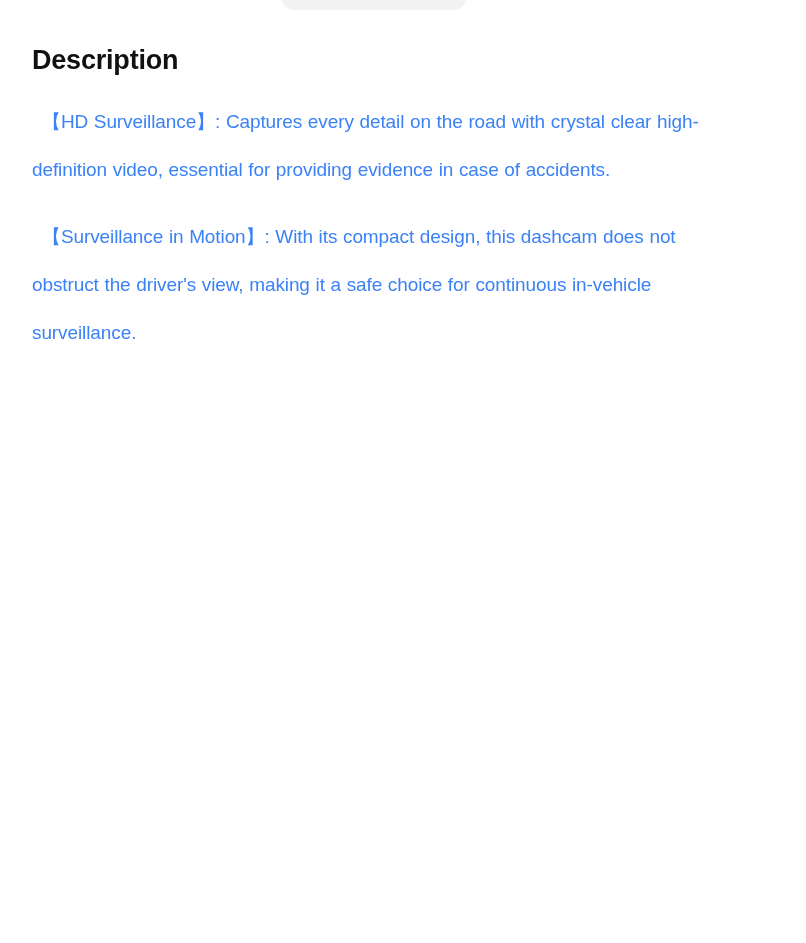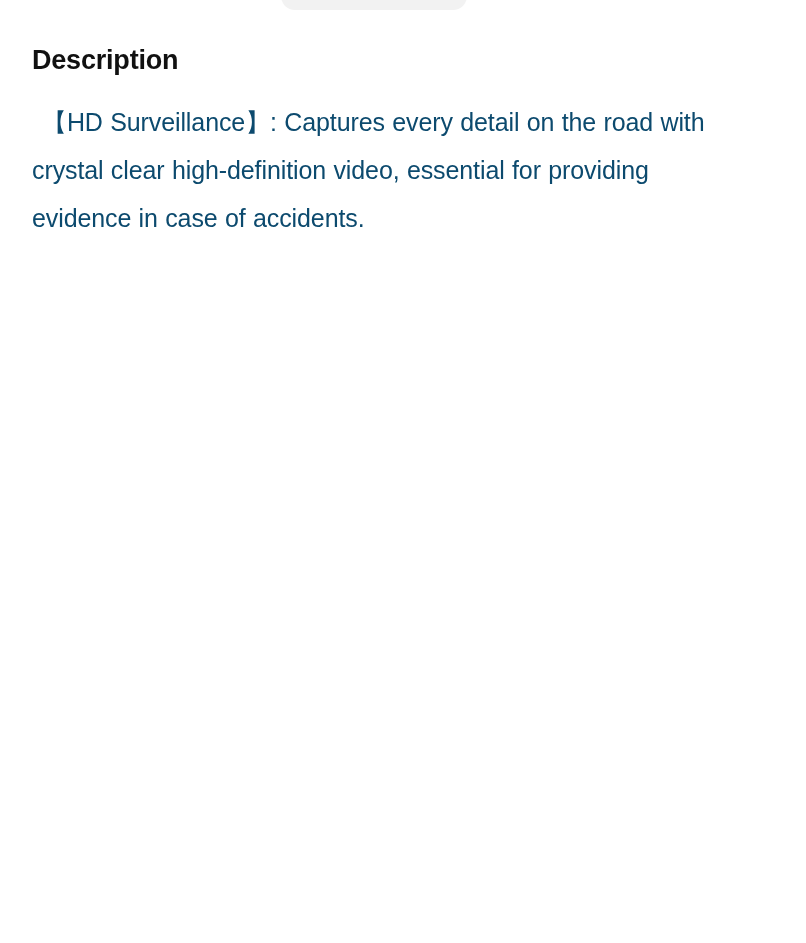--- a/index.html
+++ b/index.html
@@ -38,38 +38,39 @@
     letter-spacing: -0.2px;
     margin: 0;
     padding-top: 46px;
     line-height: 1.1;
     color: #111111;
   }
   .desc-body {
     margin-top: 22px;
   }
   .desc-para {
-    font-size: 25px;
+    font-size: 19px;
     line-height: 48px;
     margin: 0 0 19px 0;
     text-indent: 10px;
-    color: #0c4a6e;
+    color: #3b82f6;
     letter-spacing: -0.1px;
     word-spacing: 0.5px;
   }
   .desc-para:last-child {
     margin-bottom: 0;
   }
 </style>
 </head>
 <body>
 
 <div class="page">
 
   <div class="top-notch"></div>
 
   <h1 class="section-title">Description</h1>
 
   <div class="desc-body">
     <p class="desc-para">【HD Surveillance】: Captures every detail on the road with crystal clear high-definition video, essential for providing evidence in case of accidents.</p>
+    <p class="desc-para">【Surveillance in Motion】: With its compact design, this dashcam does not obstruct the driver's view, making it a safe choice for continuous in-vehicle surveillance.</p>
   </div>
 
 </div>
 
 </body></html>

